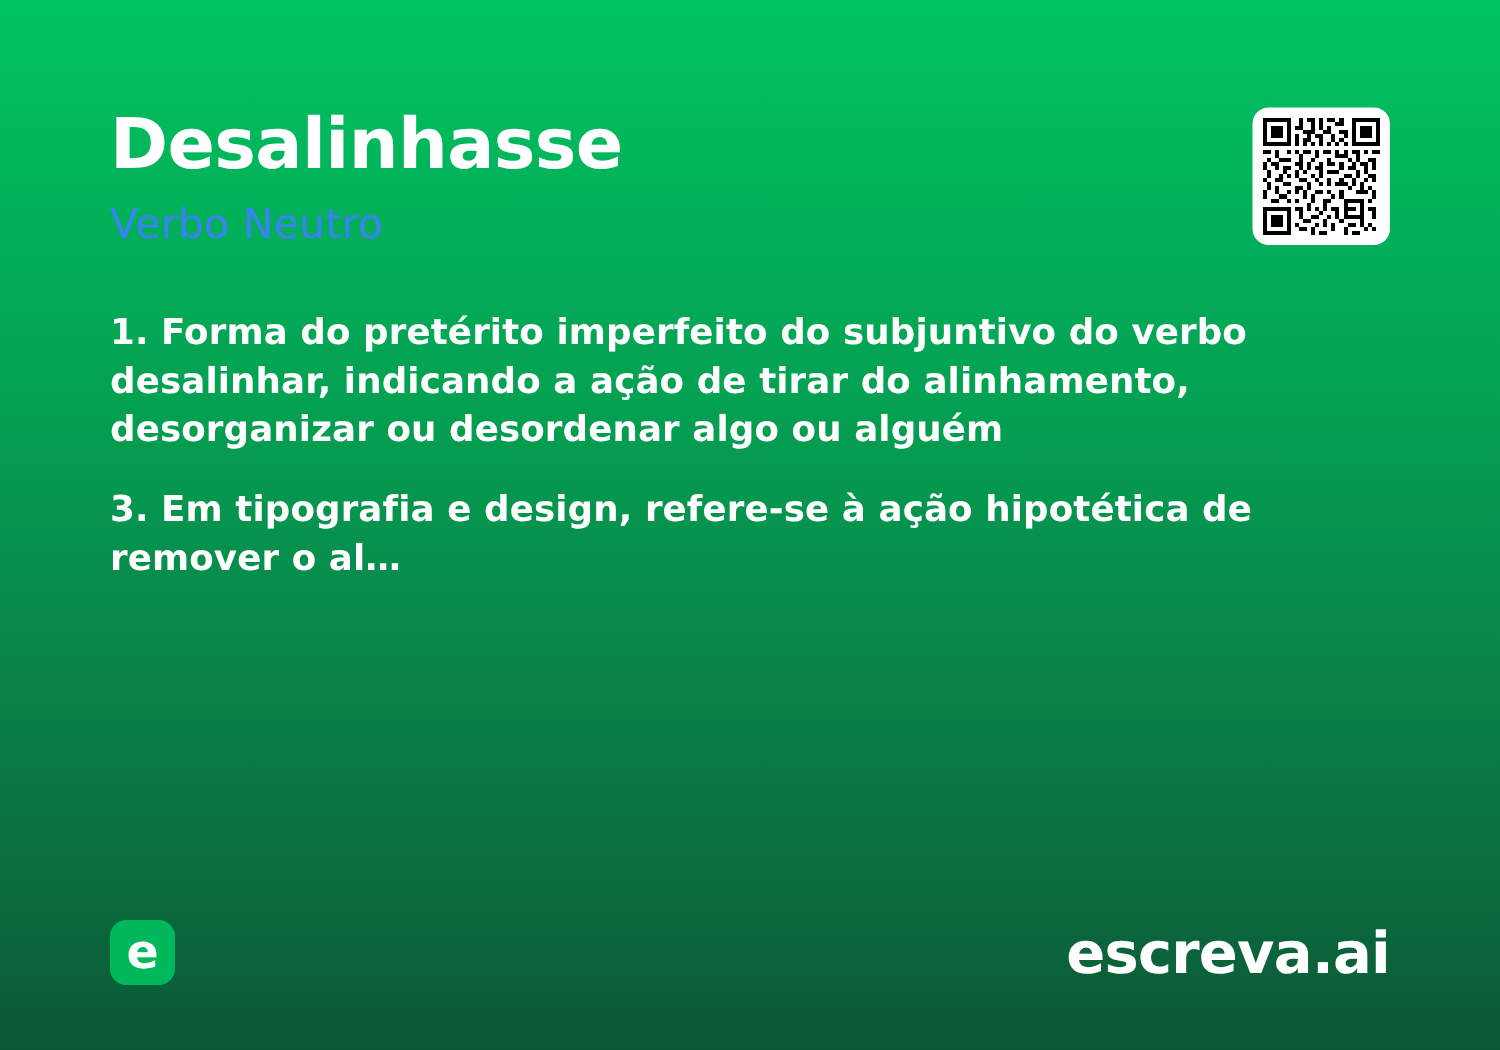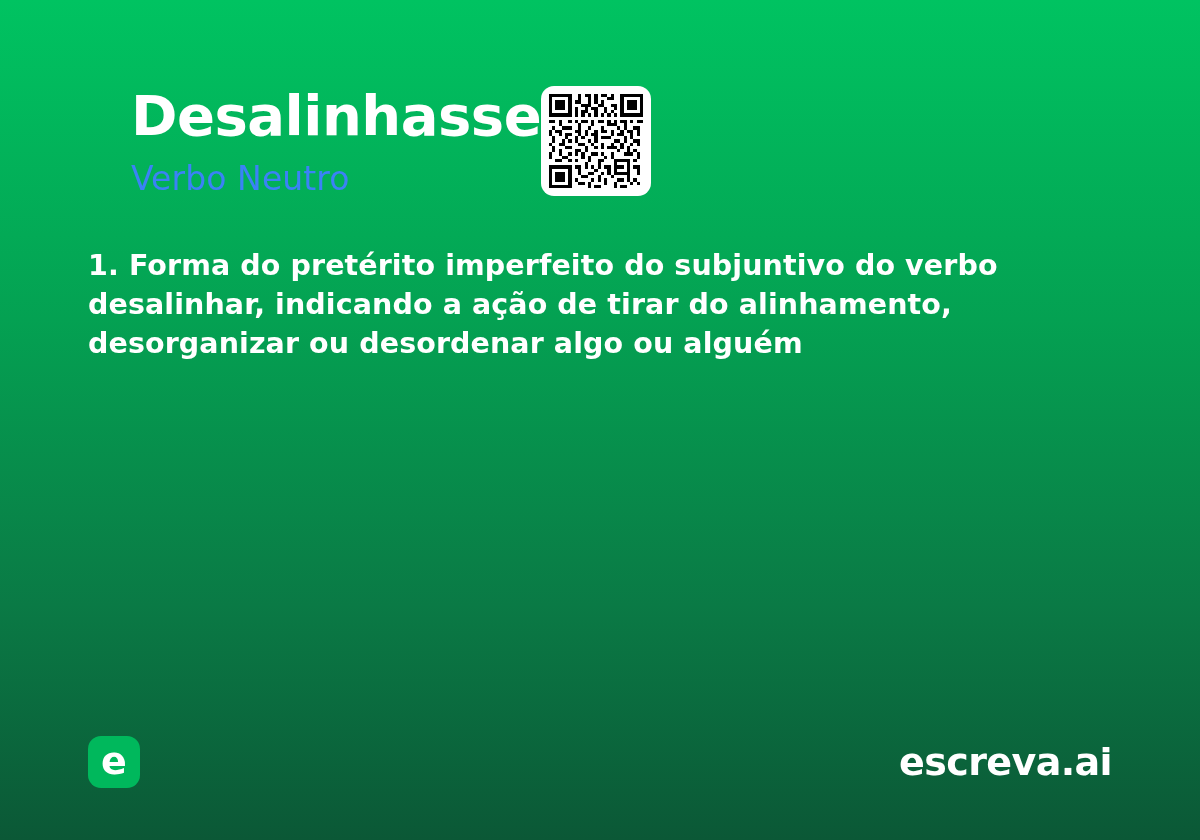--- a/index.html
+++ b/index.html
@@ -8,21 +8,21 @@
     font-family: "DejaVu Sans", sans-serif;
     background: linear-gradient(to bottom, #00c361 0%, #04a152 38%, #0a7a45 72%, #0b5836 100%);
     position: relative;
     overflow: hidden;
   }
   .card { position:absolute; inset:0; }
 
   
   .header {
     position:absolute; left:88px; top:86px; right:88px;
-    display:flex; justify-content:flex-start; align-items:flex-start;margin-left:43px;
+    display:flex; justify-content:space-between; align-items:flex-start;
   }
   .title-block { padding-top:2px; }
   .title {
     font-size:56px; font-weight:700; color:#ffffff;
     letter-spacing:-0.5px; line-height:1.0;
     font-family: "DejaVu Sans", sans-serif;
   }
   .subtitle {
     margin-top:18px;
     font-size:33px; font-weight:500; color:#3b82f6;
@@ -58,21 +58,21 @@
   .logo-badge {
     width:52px; height:52px; border-radius:13px;
     background:#00b85c;
     display:flex; align-items:center; justify-content:center;
   }
   .logo-badge span {
     color:#ffffff; font-size:38px; font-weight:700;
     line-height:1; margin-top:-3px;
   }
   .wordmark {
-    color:#ffffff; font-size:38px; font-weight:700;
+    color:#ffffff; font-size:46px; font-weight:700;
     letter-spacing:-0.6px; line-height:1;
   }
 </style>
 </head>
 <body>
 
 <div class="card">
 
   <div class="header">
     <div class="title-block">
@@ -257,20 +257,21 @@
             <rect x="21" y="22" width="2" height="1"></rect>
           <rect x="20" y="16" width="1" height="1"></rect>
             <rect x="25" y="18" width="1" height="1"></rect>
         </g>
       </svg>
     </div>
   </div>
 
   <div class="definitions">
     <p class="definition">1. Forma do pretérito imperfeito do subjuntivo do verbo desalinhar, indicando a ação de tirar do alinhamento, desorganizar ou desordenar algo ou alguém</p>
+    <p class="definition">3. Em tipografia e design, refere-se à ação hipotética de remover o al…</p>
   </div>
 
   <div class="footer">
     <div class="logo-badge">
       <span>e</span>
     </div>
     <div class="wordmark">escreva.ai</div>
   </div>
 
 </div>

